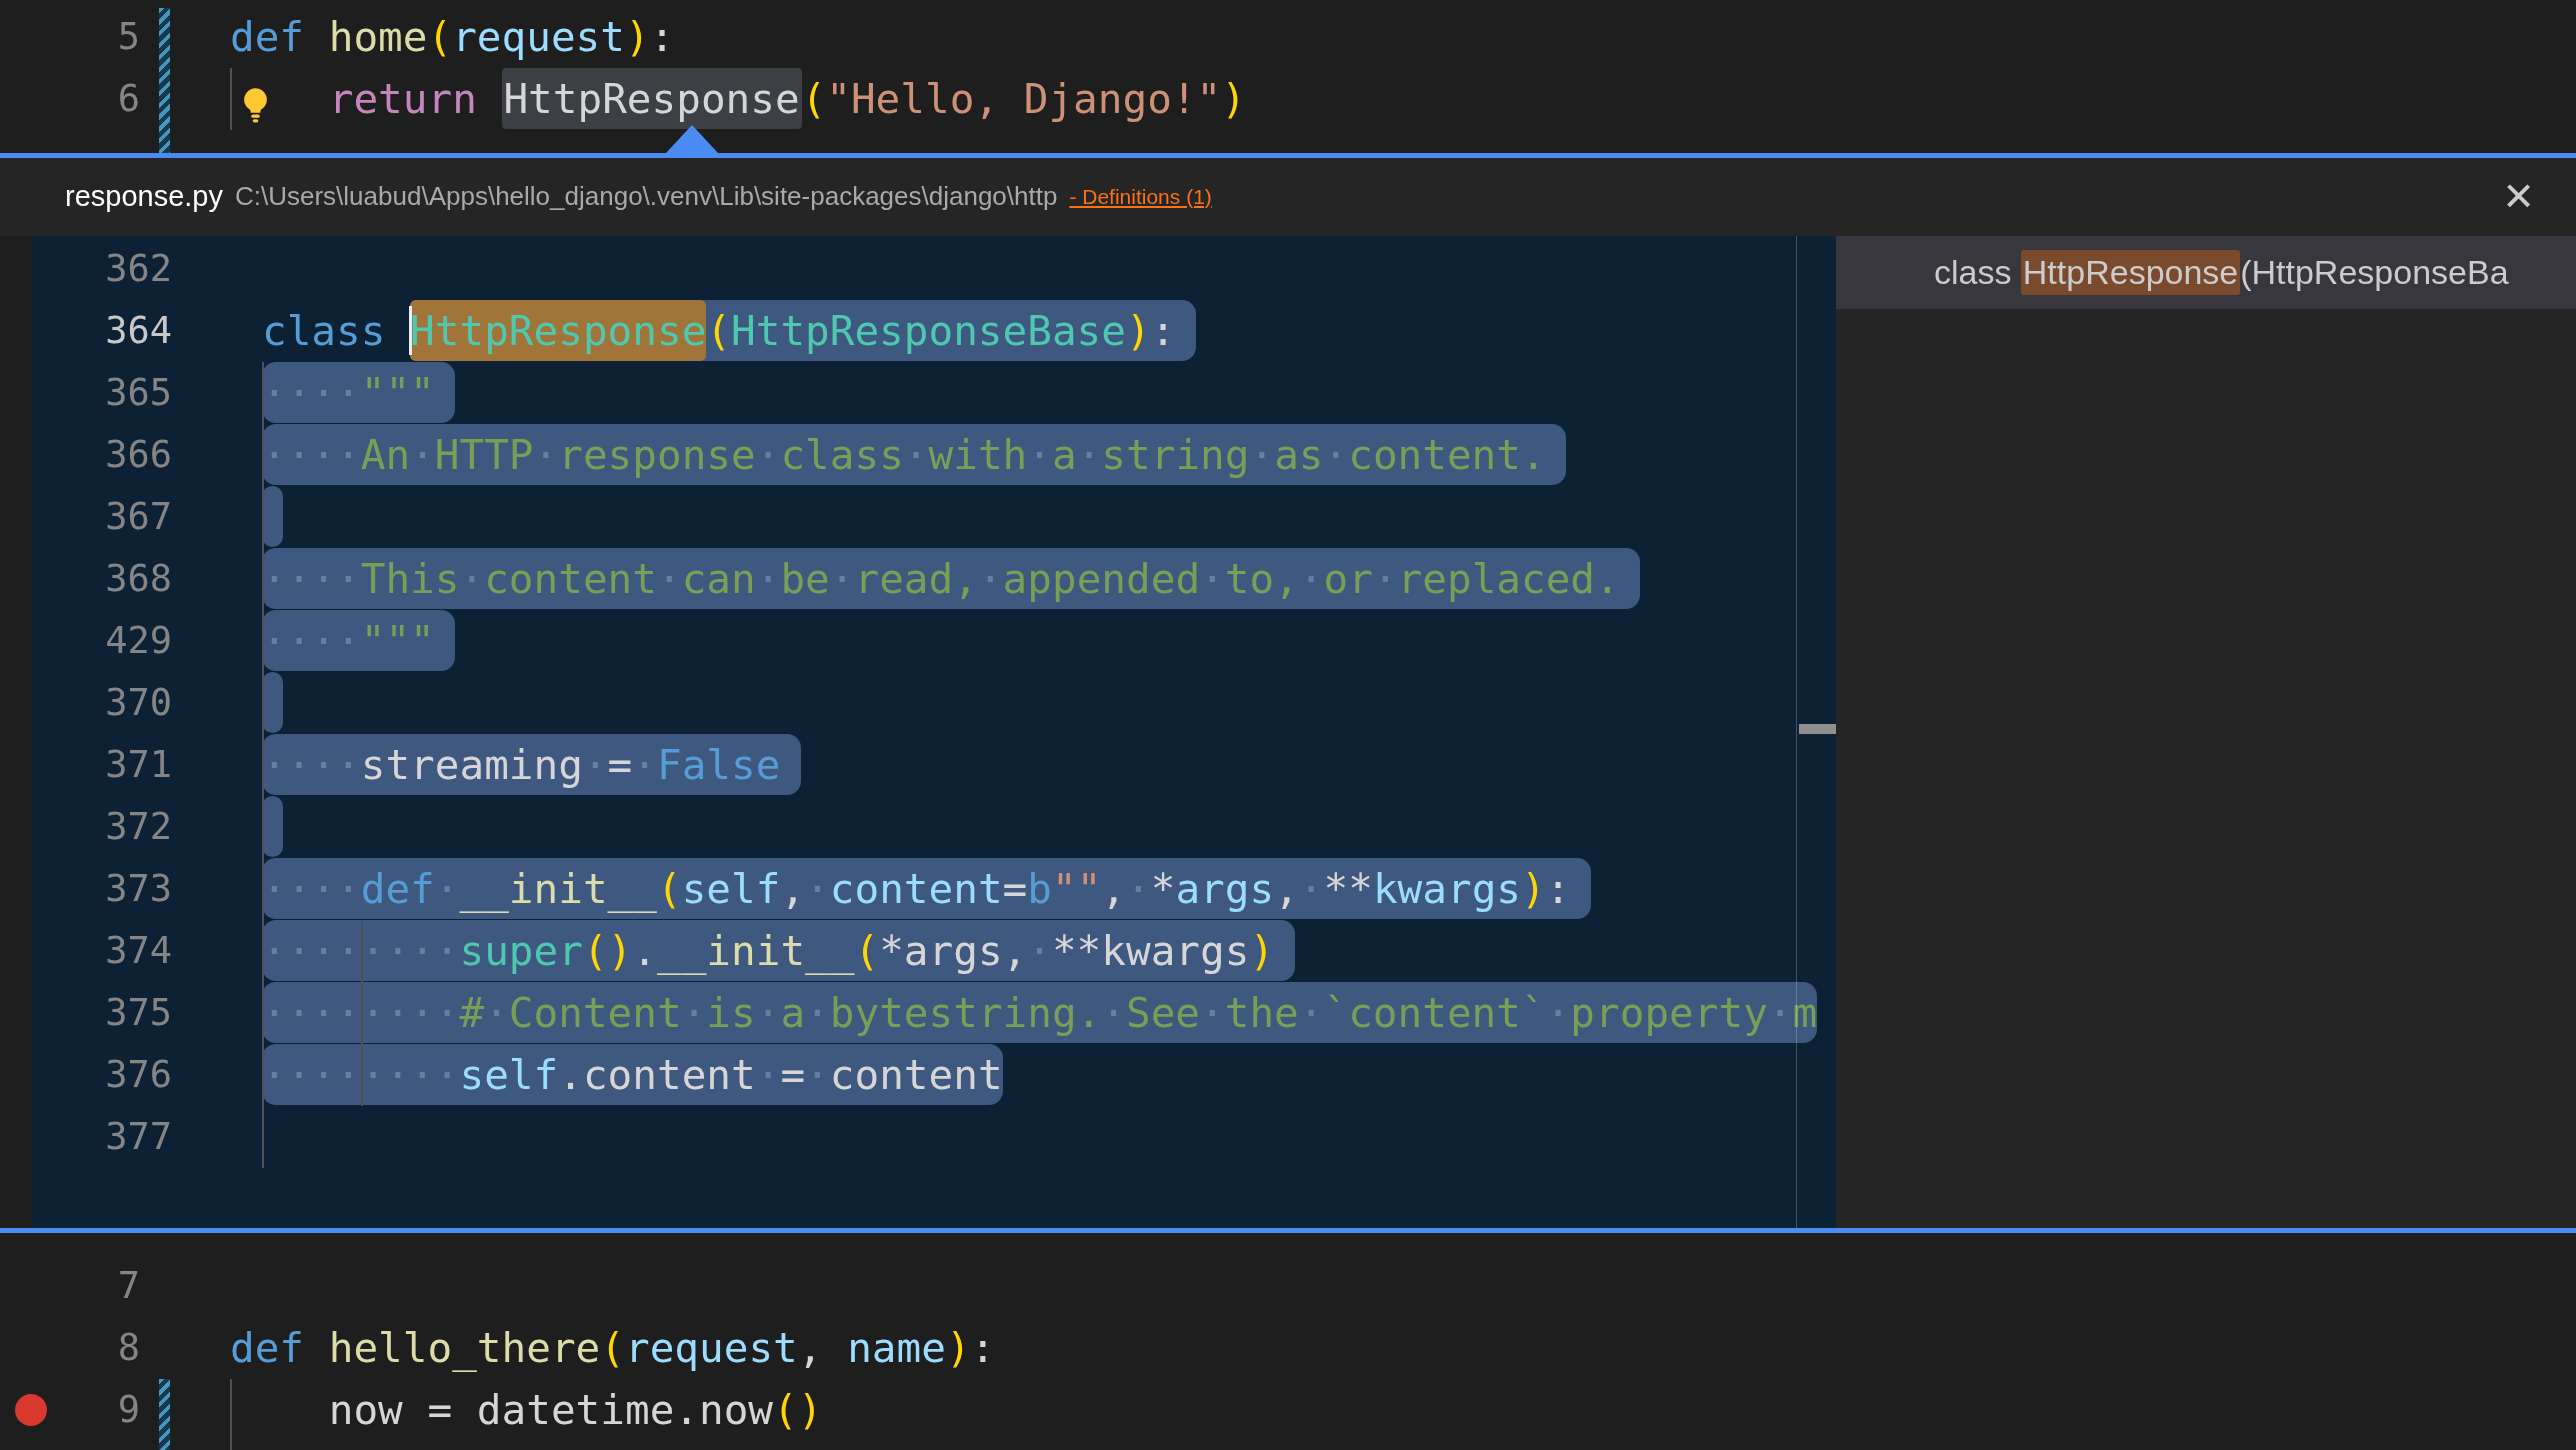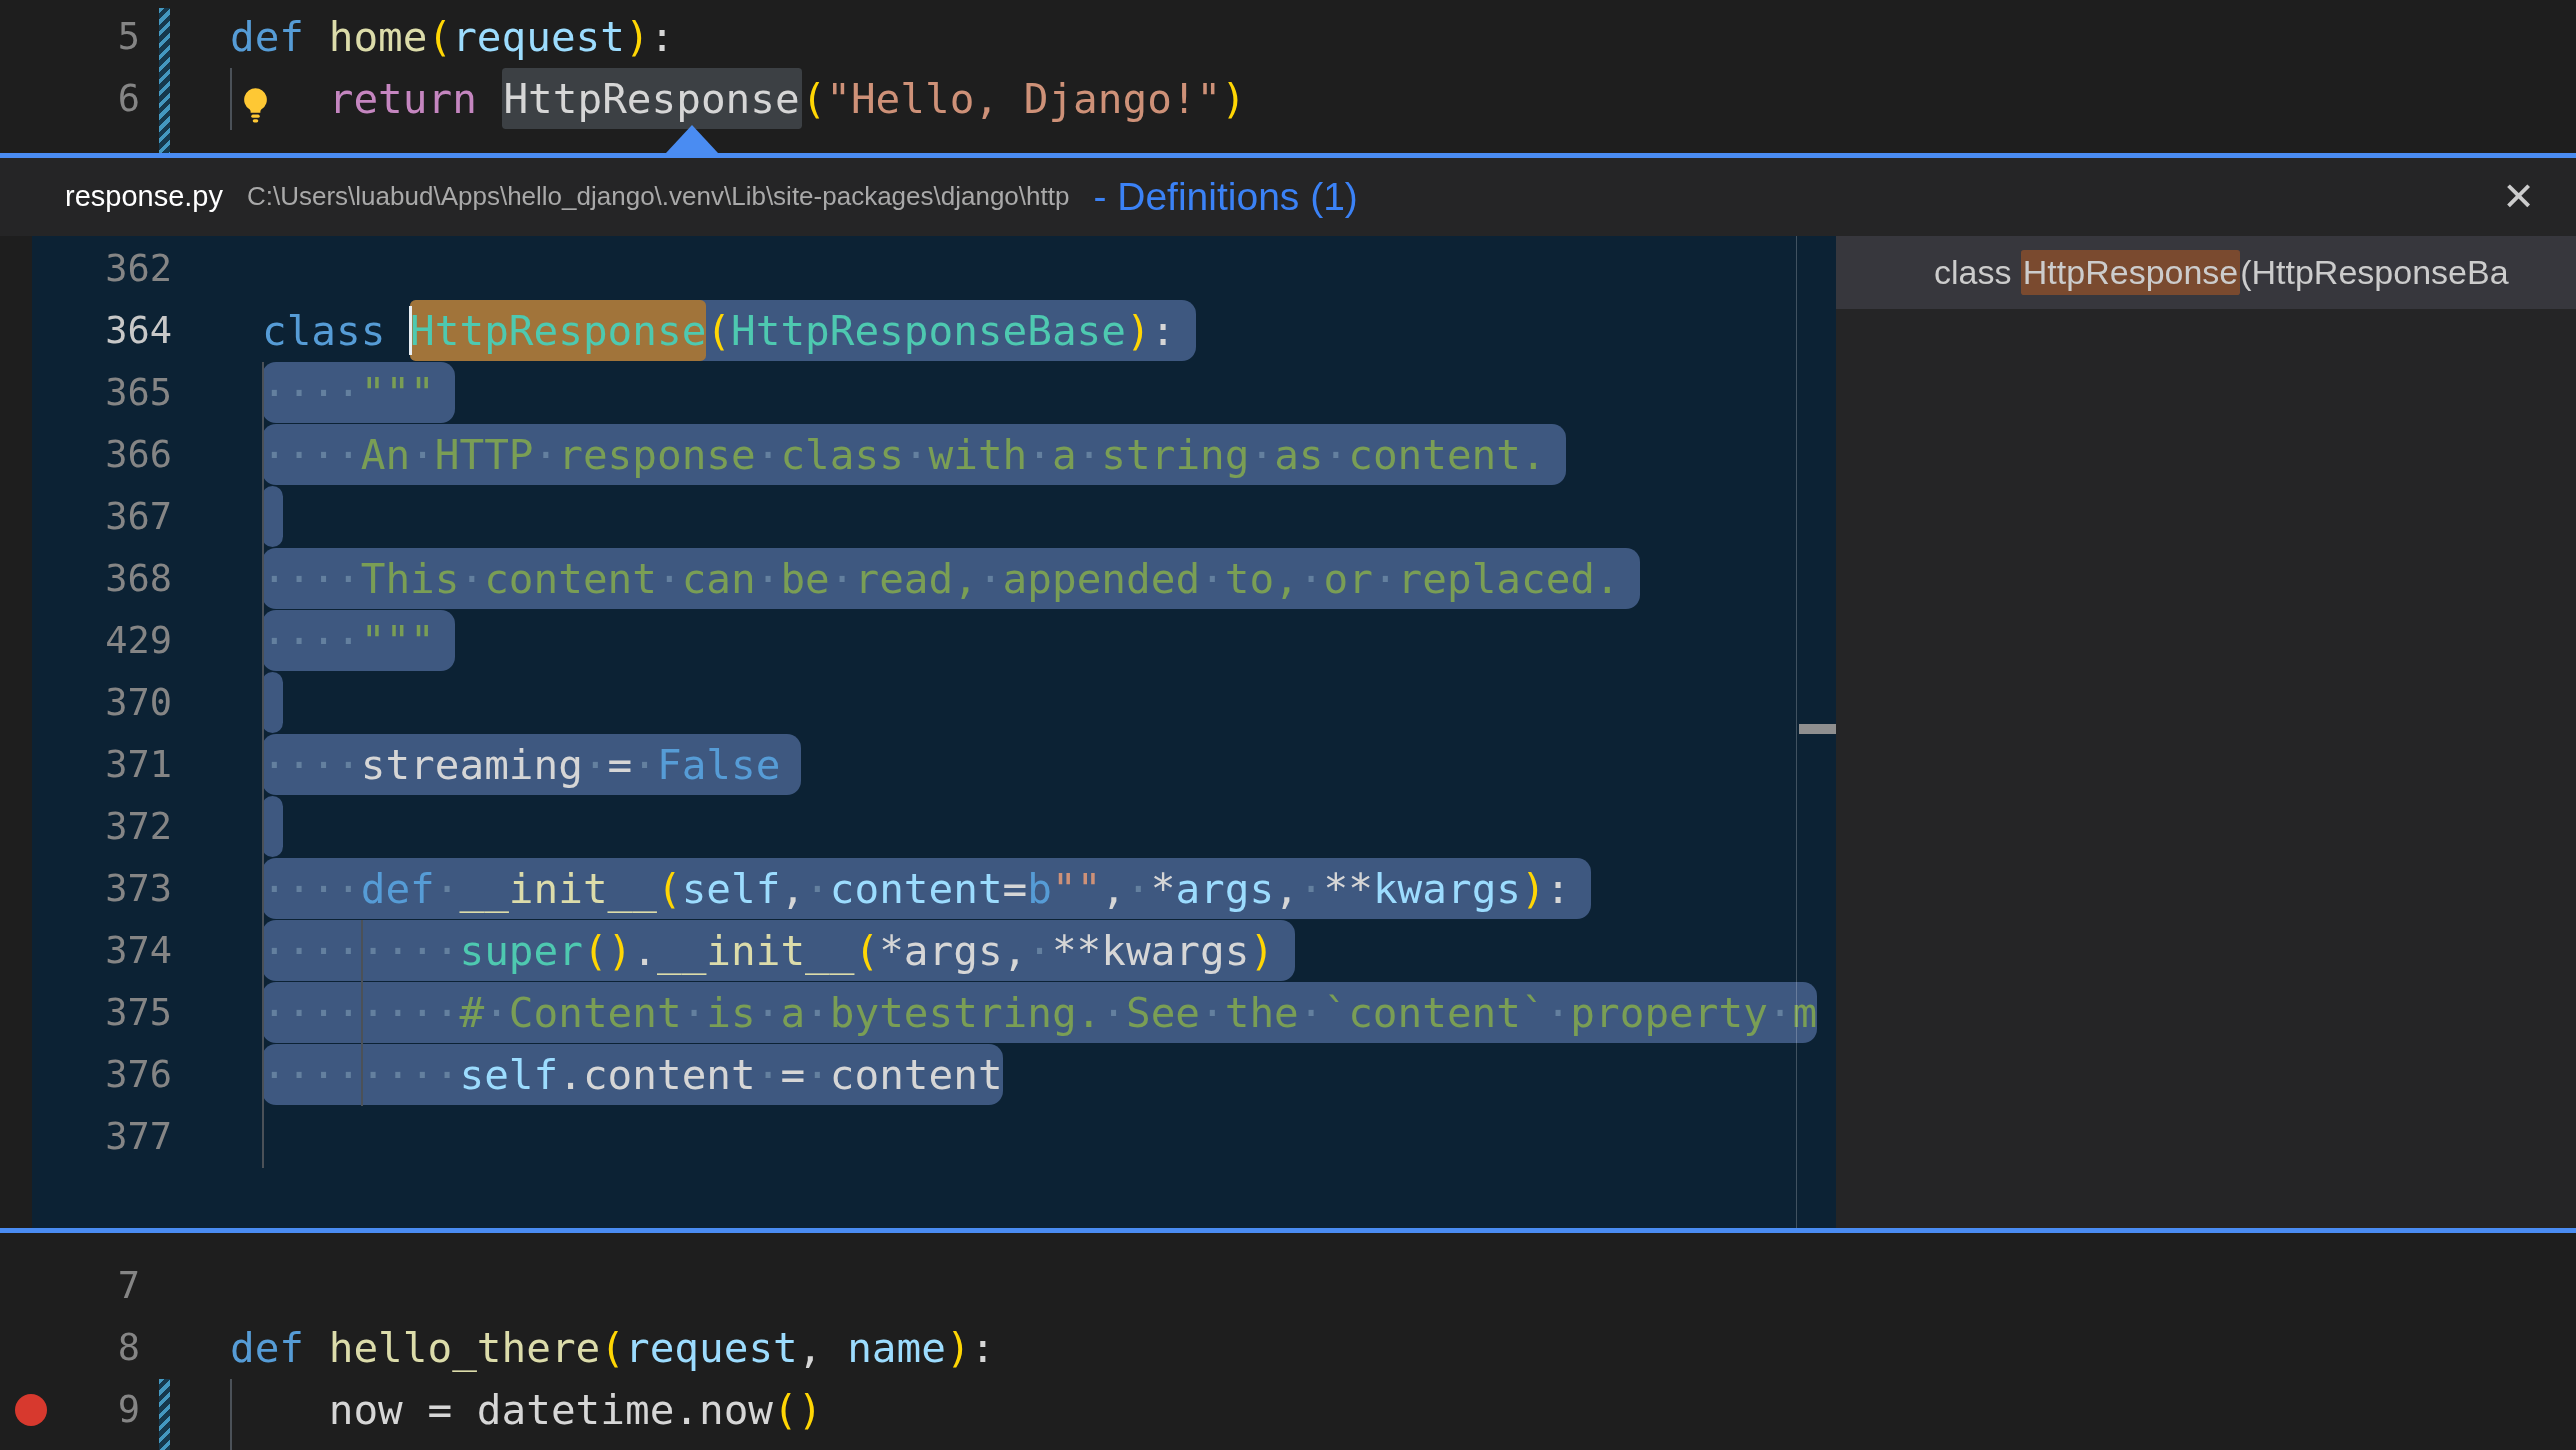--- a/index.html
+++ b/index.html
@@ -63,26 +63,26 @@
   #peek-border-bottom { top:1228px; }
   .arrow {
     position:absolute; top:125px; left:666px; z-index:6;
     width:0; height:0;
     border-left:26px solid transparent; border-right:26px solid transparent;
     border-bottom:28px solid var(--peek_border);
   }
   .peek-header {
     position:absolute; top:157px; left:0; right:0; height:79px;
     background:var(--header_bg);
-    display:flex; align-items:center; gap:24px;
+    display:flex; align-items:center; gap:12px;
     padding:0 41px 0 65px;
   }
   .ph-file { color:#ffffff; font-size:29px; white-space:nowrap; }
   .ph-path { color:var(--path_fg); font-size:26px; white-space:nowrap; overflow:hidden; }
-  .ph-meta { color:#3b82f6; font-size:39px; white-space:nowrap; }
+  .ph-meta { color:#f97316; font-size:21px; white-space:nowrap;text-decoration:underline; }
   .ph-close { margin-left:auto; color:#cccccc; font-size:39px; line-height:1; cursor:pointer; font-family:"DejaVu Sans", sans-serif; }
   .peek-body { position:absolute; top:236px; left:0; width:100%; height:992px; display:flex;margin-left:32px; }
   .peek-editor {
     flex:0 0 1804px; position:relative;
     background:var(--peek_bg); overflow:hidden; padding-top:1.9px;
   }
   .peek-scroll {
     position:absolute; left:1764px; top:0; bottom:0; width:40px;
     border-left:1.9px solid rgba(255,255,255,0.22);
   }

